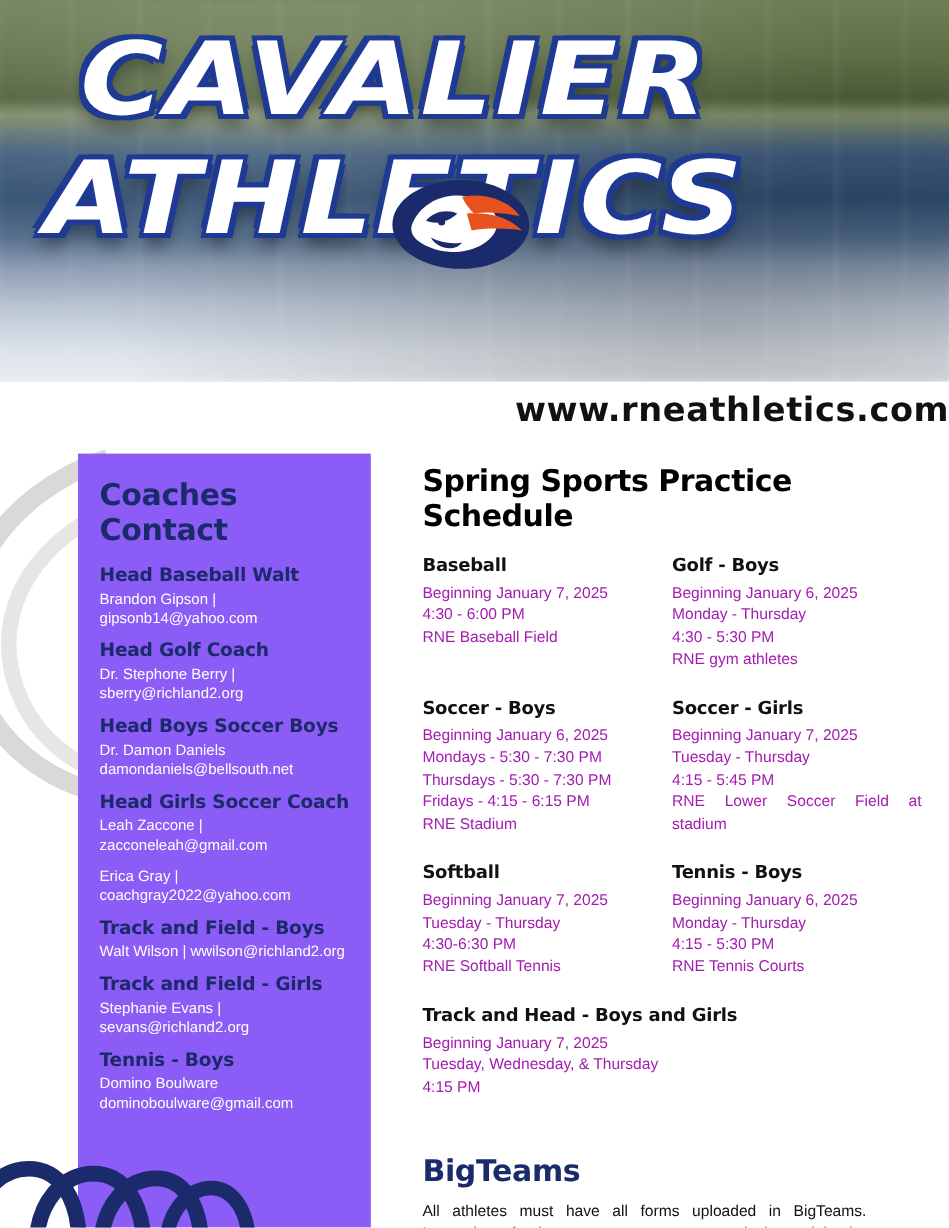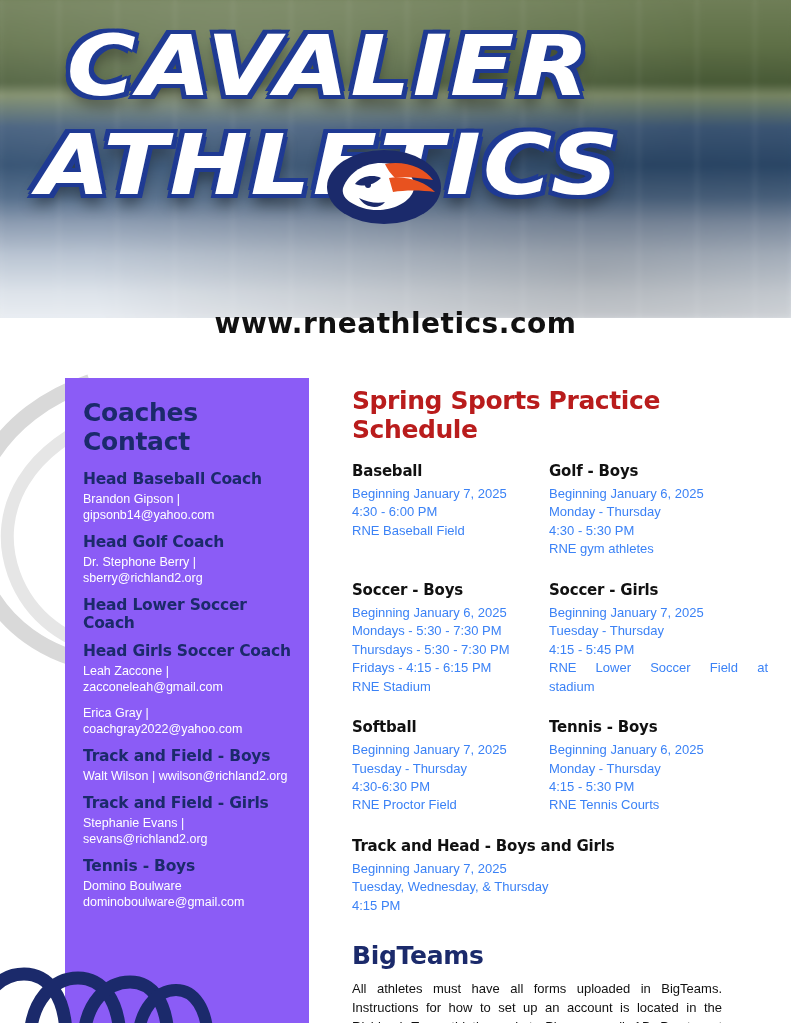--- a/index.html
+++ b/index.html
@@ -67,23 +67,23 @@
 
   .mascot {
     position: absolute;
     left: 325px; top: 148px;
     width: 118px; height: 78px;
     z-index: 8;
   }
 
   .site-url {
     position: absolute;
-    left: 0; top: 307px;
+    left: 0; top: 325px;
     width: 791px;
-    text-align: center;
+    text-align: right;
     font-family: "DejaVu Sans", sans-serif;
     font-weight: bold;
     font-size: 28px;
     color: #111111;
     letter-spacing: 0.5px;
   }
 
   
   .swirl-left {
     position: absolute;
@@ -137,52 +137,52 @@
     position: absolute;
     left: 352px; top: 386px;
     width: 428px;
     z-index: 3;
   }
   .content h2 {
     margin: 0 0 18px 0;
     font-family: "DejaVu Sans", sans-serif;
     font-size: 25px;
     font-weight: bold;
-    color: #b91c1c;
+    color: #000000;
     letter-spacing: -0.4px;
   }
   .sched-grid {
     display: grid;
     grid-template-columns: 196px 1fr;
-    column-gap: 1px;
+    column-gap: 12px;
   }
   .sport {
     margin: 0 0 22px 0;
     padding-right: 12px;
   }
   .sport.full { grid-column: 1 / span 2; }
   .sport-name {
     font-family: "DejaVu Sans", sans-serif;
     font-weight: bold;
     font-size: 15px;
     color: #111111;
     margin-bottom: 5px;
     letter-spacing: -0.2px;
   }
   .sport-lines {
     font-family: "Liberation Sans", sans-serif;
     font-size: 13px;
-    color: #3b82f6;
+    color: #a21caf;
     line-height: 1.42;
     text-align: justify;
   }
   .sport-lines div { white-space: pre-wrap; }
 
   .bigteams-title {
-    margin: 4px 0 10px 0;
+    margin: 24px 0 10px 0;
     font-family: "DejaVu Sans", sans-serif;
     font-size: 25px;
     font-weight: bold;
     color: #1b2a6b;
     letter-spacing: -0.3px;
   }
   .bigteams-body {
     font-family: "Liberation Sans", sans-serif;
     font-size: 13px;
     line-height: 1.45;
@@ -226,29 +226,31 @@
     <path d="M6 100 C6 58, 30 36, 54 36 C78 36, 96 58, 96 100" stroke="#1b2a6b" stroke-width="13" fill="none"></path>
     <path d="M60 104 C60 62, 84 40, 108 40 C132 40, 150 62, 150 104" stroke="#1b2a6b" stroke-width="13" fill="none"></path>
     <path d="M114 104 C114 64, 138 44, 160 44 C182 44, 198 64, 198 104" stroke="#1b2a6b" stroke-width="13" fill="none"></path>
     <path d="M168 106 C168 70, 188 52, 206 52 C224 52, 238 70, 238 106" stroke="#1b2a6b" stroke-width="12" fill="none"></path>
   </svg>
 
   <div class="sidebar">
     <h2>Coaches Contact</h2>
 
     <div class="coach-block">
-      <div class="coach-role">Head Baseball Coach</div>
+      <div class="coach-role">Head Baseball Walt</div>
       <div class="coach-detail">Brandon Gipson  | gipsonb14@yahoo.com</div>
     </div>
     <div class="coach-block">
       <div class="coach-role">Head Golf Coach</div>
       <div class="coach-detail">Dr. Stephone Berry | sberry@richland2.org</div>
     </div>
     <div class="coach-block">
-      <div class="coach-role">Head Lower Soccer Coach</div>
+      <div class="coach-role">Head Boys Soccer Boys</div>
+      <div class="coach-detail">Dr. Damon Daniels
+damondaniels@bellsouth.net</div>
     </div>
     <div class="coach-block">
       <div class="coach-role">Head Girls Soccer Coach</div>
       <div class="coach-detail">Leah Zaccone | zacconeleah@gmail.com</div>
     </div>
     <div class="coach-block">
       <div class="coach-detail">Erica Gray | coachgray2022@yahoo.com</div>
     </div>
     <div class="coach-block">
       <div class="coach-role">Track and Field - Boys</div>
@@ -309,21 +311,21 @@
           <div>RNE  Lower  Soccer  Field  at stadium</div>
         </div>
       </div>
 
       <div class="sport">
         <div class="sport-name">Softball</div>
         <div class="sport-lines">
           <div>Beginning January 7, 2025</div>
           <div>Tuesday - Thursday</div>
           <div>4:30-6:30 PM</div>
-          <div>RNE Proctor Field</div>
+          <div>RNE Softball Tennis</div>
         </div>
       </div>
 
       <div class="sport">
         <div class="sport-name">Tennis - Boys</div>
         <div class="sport-lines">
           <div>Beginning January 6, 2025</div>
           <div>Monday - Thursday</div>
           <div>4:15 - 5:30 PM</div>
           <div>RNE Tennis Courts</div>

